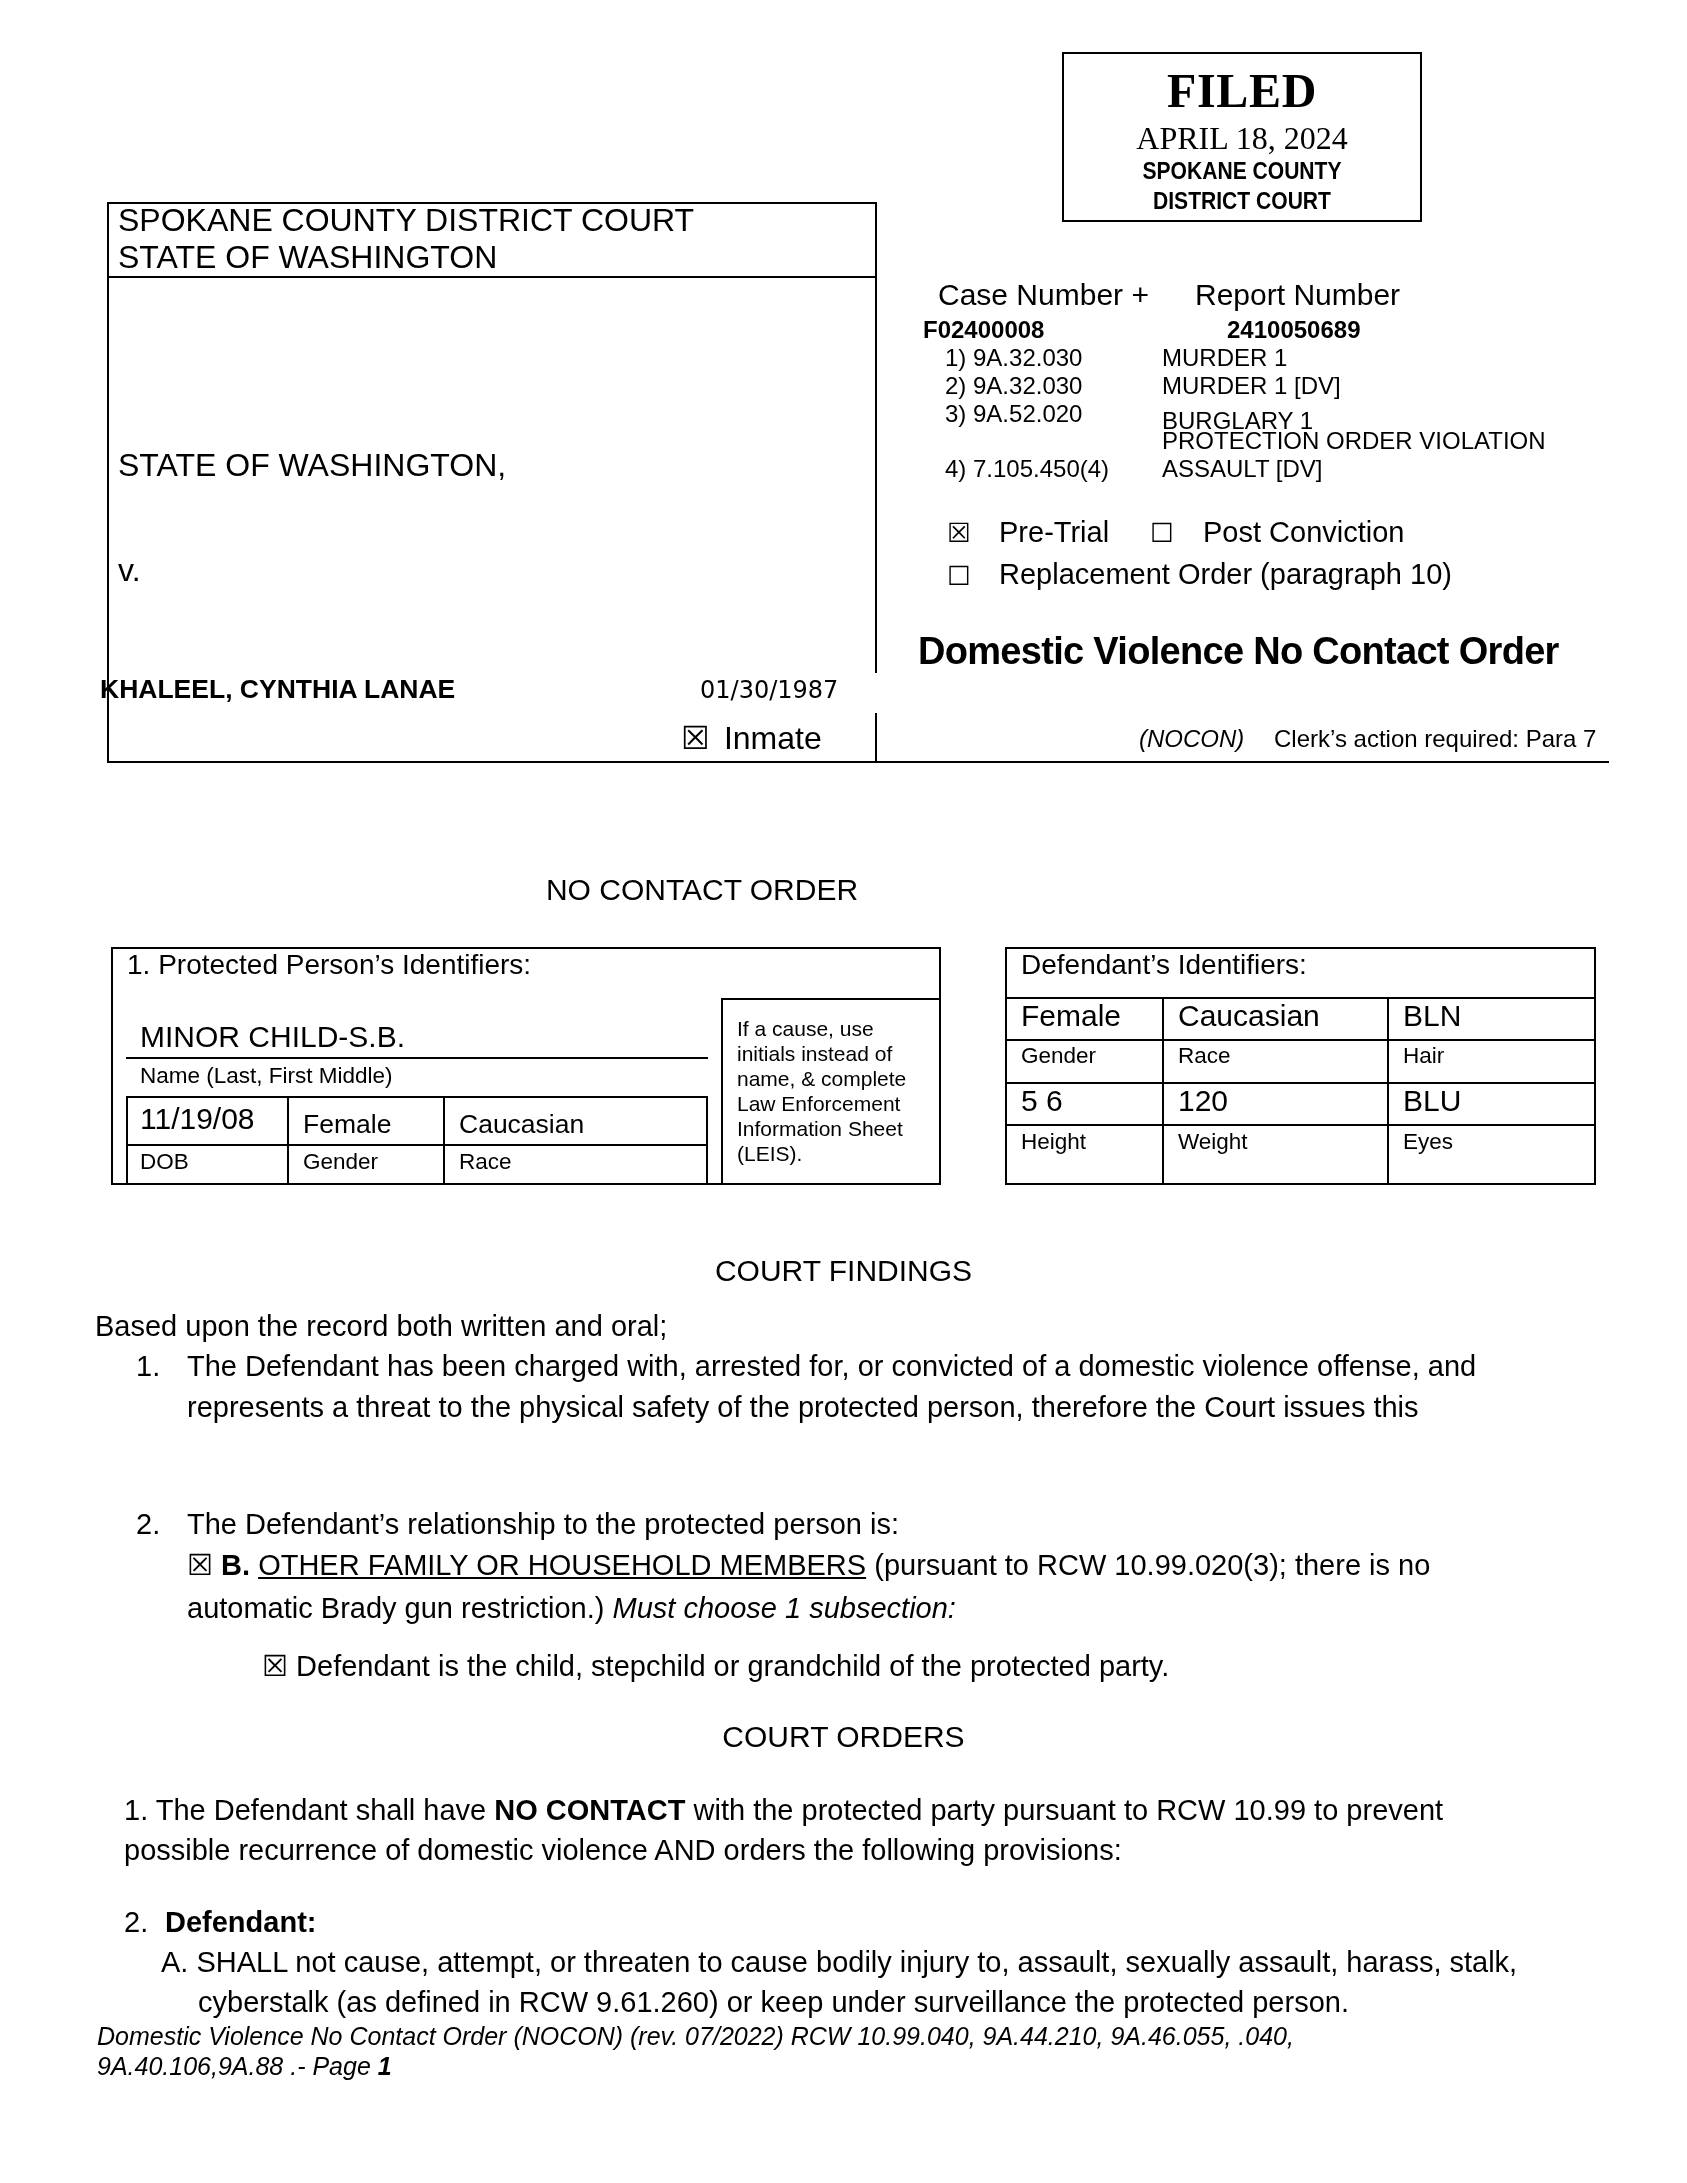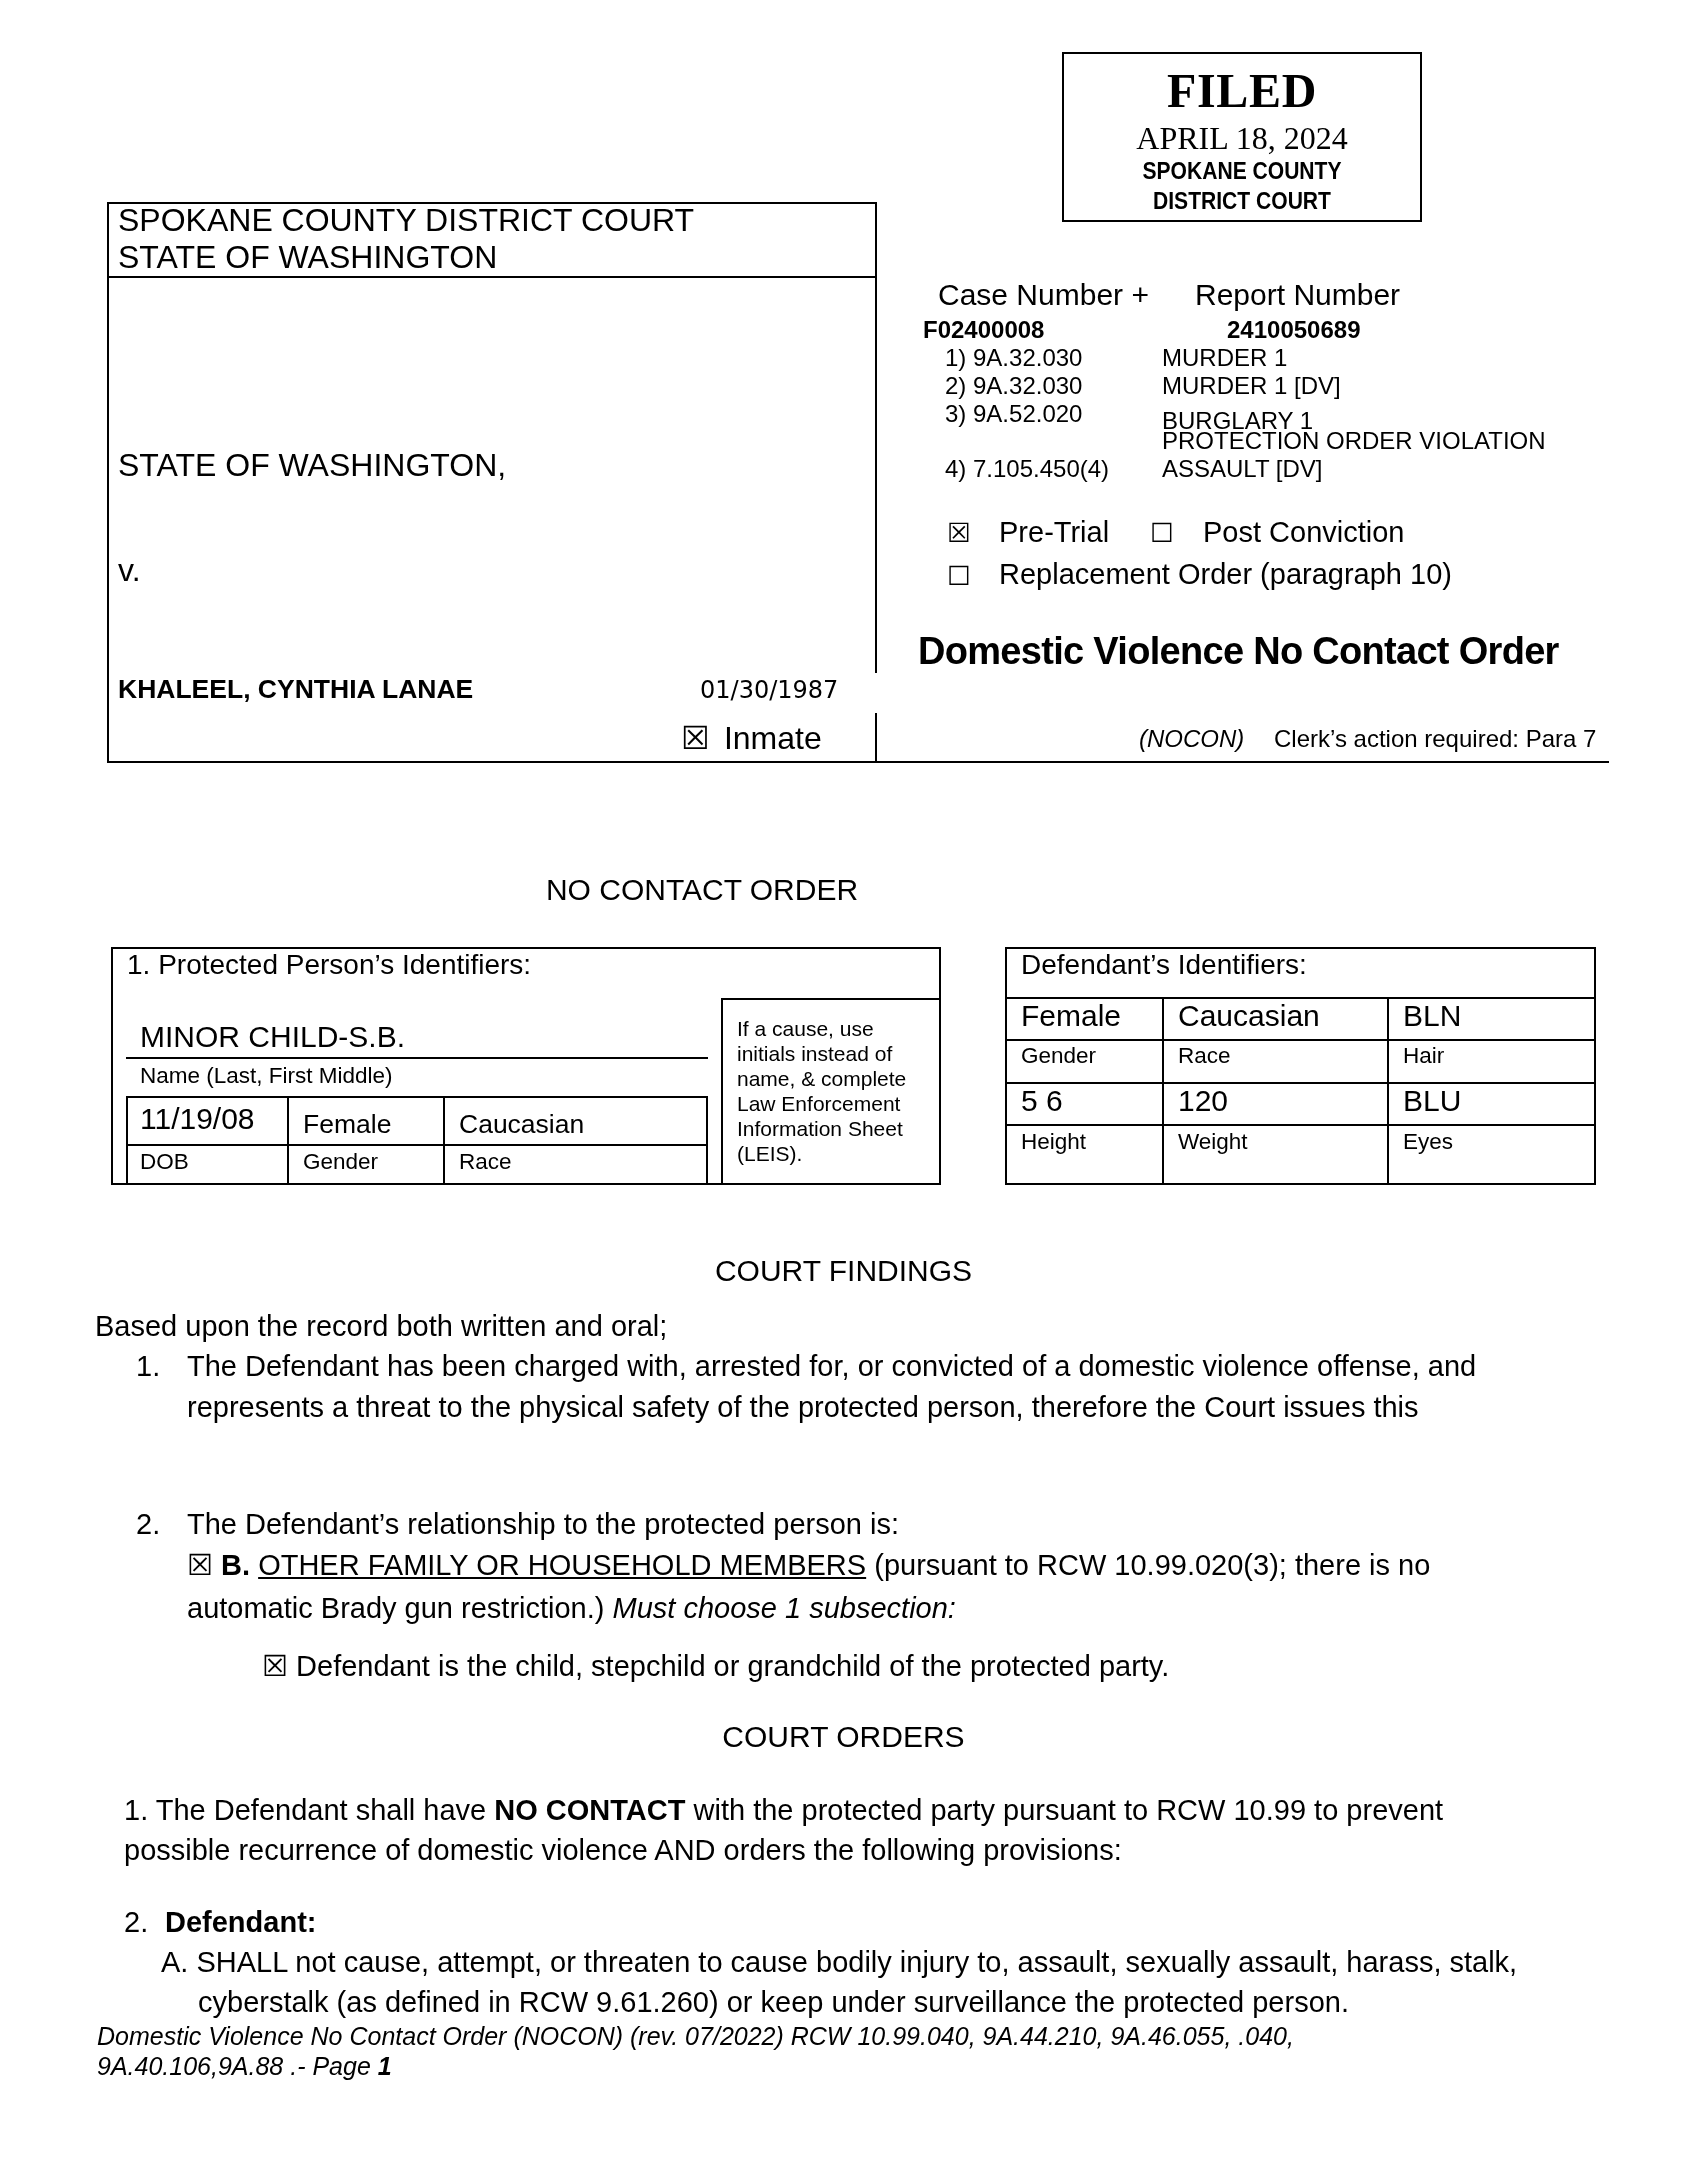--- a/index.html
+++ b/index.html
@@ -48,21 +48,21 @@
 <div id="caption" class="abs"></div>
 <div id="cap-head" class="abs"></div>
 <div class="abs line-v cap-right-line" style="top:202px;height:471px;"></div>
 <div class="abs line-v cap-right-line" style="top:713px;height:50px;"></div>
 <div class="abs line-h" style="left:875px;top:761px;width:734px;"></div>
 
 <div class="abs t cap-txt" style="left:118px;top:202px;">SPOKANE COUNTY DISTRICT COURT</div>
 <div class="abs t cap-txt" style="left:118px;top:239px;">STATE OF WASHINGTON</div>
 <div class="abs t cap-txt" style="left:118px;top:447px;">STATE OF WASHINGTON,</div>
 <div class="abs t cap-txt" style="left:118px;top:552px;">v.</div>
-<div class="abs t" style="left:118px;top:674px;font-size:26.5px;font-weight:bold;">KHALEEL, CYNTHIA LANAE</div>
+<div class="abs t" style="left:100px;top:674px;font-size:26.5px;font-weight:bold;">KHALEEL, CYNTHIA LANAE</div>
 <div class="abs t" style="left:700px;top:676px;font-size:24px;font-family:'DejaVu Sans',sans-serif;">01/30/1987</div>
 <div class="abs t" style="left:681px;top:719px;font-size:32px;">
   <span>☒</span>
   <span style="margin-left:5.3px;">Inmate</span>
 </div>
 
 <div class="abs t case-hd" style="left:938px;top:278px;">Case Number +</div>
 <div class="abs t case-hd" style="left:1195px;top:278px;">Report Number</div>
 <div class="abs t case-b" style="left:923px;top:316px;">F02400008</div>
 <div class="abs t case-b" style="left:1188px;top:316px;margin-left:39px;">2410050689</div>

